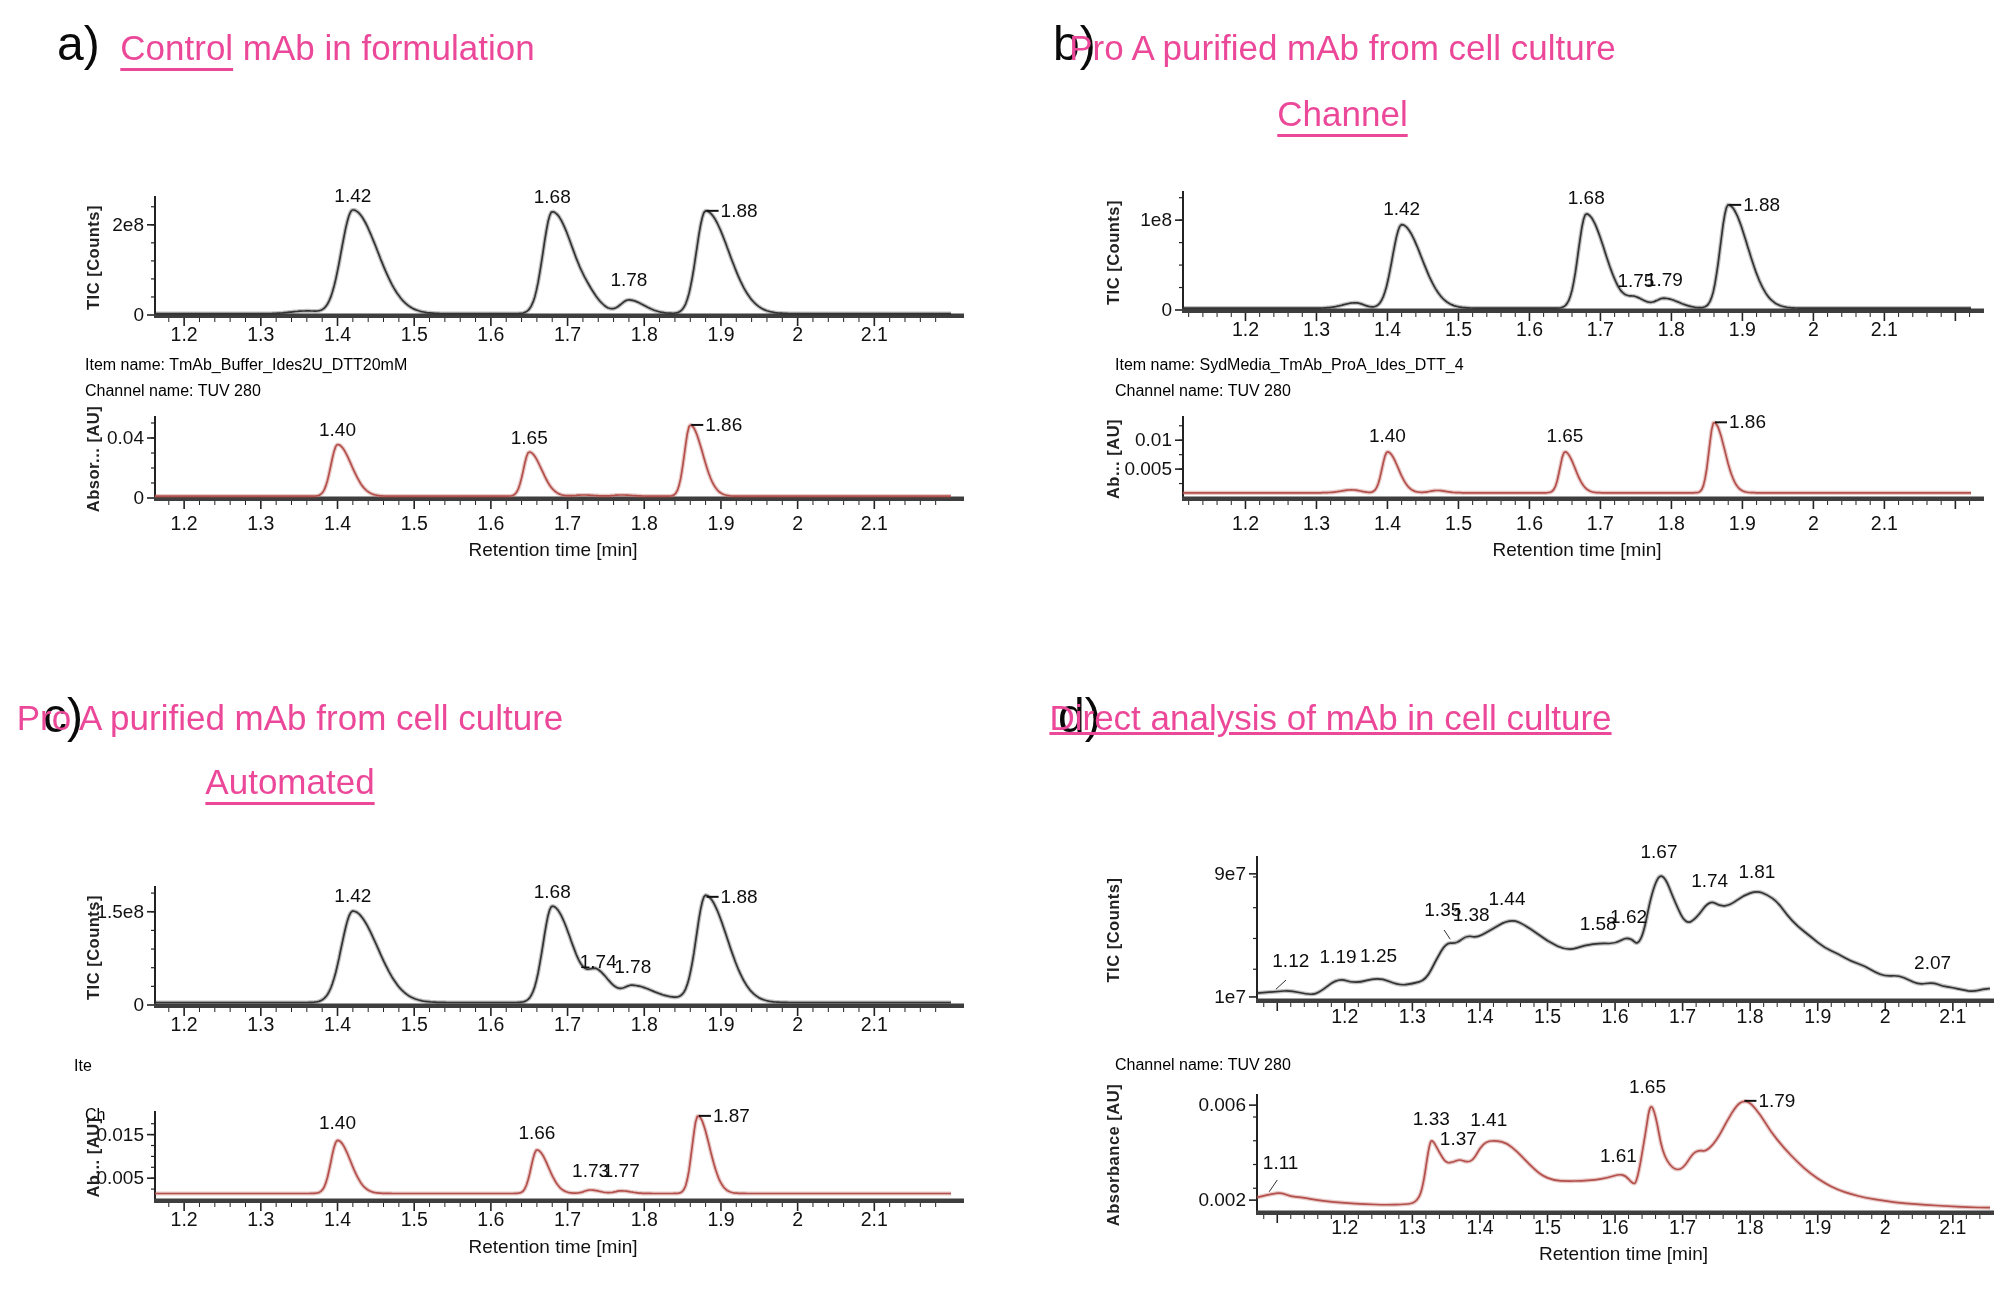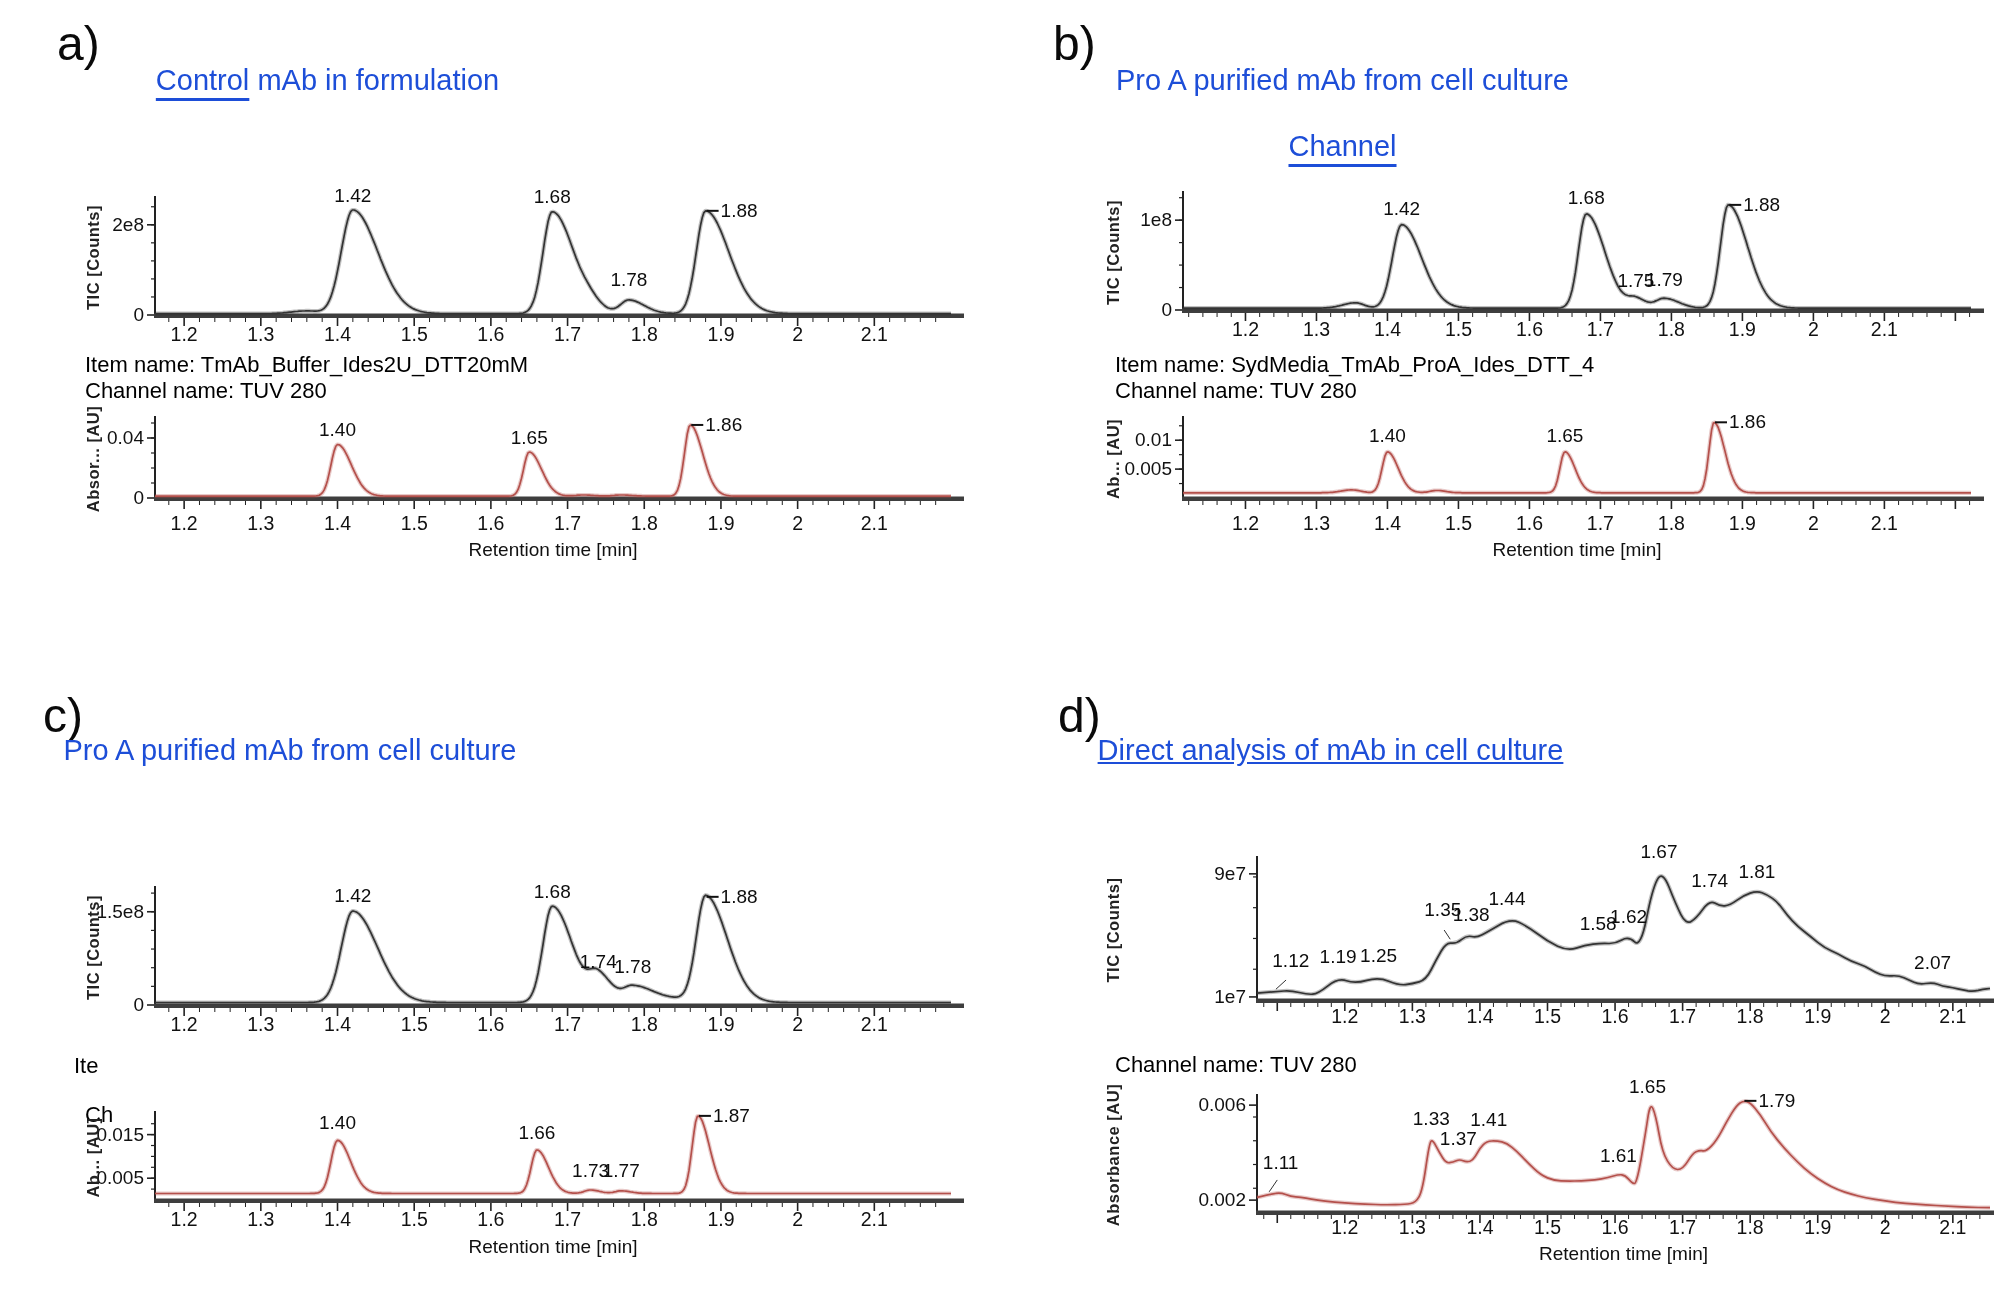--- a/index.html
+++ b/index.html
@@ -2,23 +2,23 @@
 <html><head>
 <meta charset="utf-8">
 <style>
   html,body{margin:0;padding:0;}
   body{
     position:relative;width:2000px;height:1299px;background:#ffffff;
     font-family:"Liberation Sans",sans-serif;color:#111;overflow:hidden;
   }
   .abs{position:absolute;}
   .panel-letter{font-size:48px;font-weight:400;color:#0a0a0a;}
-  .panel-title{font-size:29px;text-align:center;white-space:nowrap;color:#1d4ed8;margin-top:36px;}
+  .panel-title{font-size:35px;text-align:center;white-space:nowrap;color:#ec4899;}
   .u{text-decoration:underline;text-decoration-thickness:3px;text-underline-offset:8px;}
-  .meta-line{font-size:22px;line-height:26px;white-space:nowrap;color:#000;}
+  .meta-line{font-size:16px;line-height:26px;white-space:nowrap;color:#000;}
   svg.chart{position:absolute;overflow:visible;}
 </style>
 </head>
 <body>
 
 <div class="abs" style="left:0;top:0;width:1000px;height:660px;">
   <div class="abs panel-letter" style="left:57px;top:16px;">a)</div>
   <div class="abs panel-title" style="left:45px;top:28px;width:565px;">
     <span class="u">Control</span><span> mAb in formulation</span>
   </div>
@@ -376,20 +376,23 @@
       <line x1="610.0126126126127" y1="32.3111111111111" x2="622.0126126126127" y2="32.3111111111111" stroke="#111" stroke-width="2"></line>
       <text x="624.0126126126127" y="38.3111111111111" text-anchor="start" font-size="19" fill="#0d0d0d">1.86</text>
     </svg>
 </div>
 
 <div class="abs" style="left:0;top:660px;width:1000px;height:639px;">
   <div class="abs panel-letter" style="left:43px;top:28px;">c)</div>
   <div class="abs panel-title" style="left:10px;top:38px;width:560px;">
     <span class="u"></span><span>Pro A purified mAb from cell culture</span>
   </div>
+  <div class="abs panel-title" style="left:10px;top:102px;width:560px;">
+    <span class="u">Automated</span>
+  </div>
   <svg class="chart" width="880" height="205" viewBox="0 0 880 205" style="left: 85px; top: 205px;">
       <line x1="70" y1="21" x2="70" y2="140" stroke="#222222" stroke-width="2"></line>
       <line x1="66" y1="121.35135135135135" x2="70" y2="121.35135135135135" stroke="#222222" stroke-width="1.2"></line>
       <line x1="66" y1="102.70270270270271" x2="70" y2="102.70270270270271" stroke="#222222" stroke-width="1.2"></line>
       <line x1="66" y1="84.05405405405405" x2="70" y2="84.05405405405405" stroke="#222222" stroke-width="1.2"></line>
       <line x1="66" y1="65.4054054054054" x2="70" y2="65.4054054054054" stroke="#222222" stroke-width="1.2"></line>
       <line x1="66" y1="46.75675675675676" x2="70" y2="46.75675675675676" stroke="#222222" stroke-width="1.2"></line>
       <line x1="66" y1="28.108108108108098" x2="70" y2="28.108108108108098" stroke="#222222" stroke-width="1.2"></line>
       <line x1="62" y1="46.75675675675676" x2="70" y2="46.75675675675676" stroke="#222222" stroke-width="1.6"></line>
       <text x="59" y="52.75675675675676" text-anchor="end" font-size="19" fill="#111">1.5e8</text>

